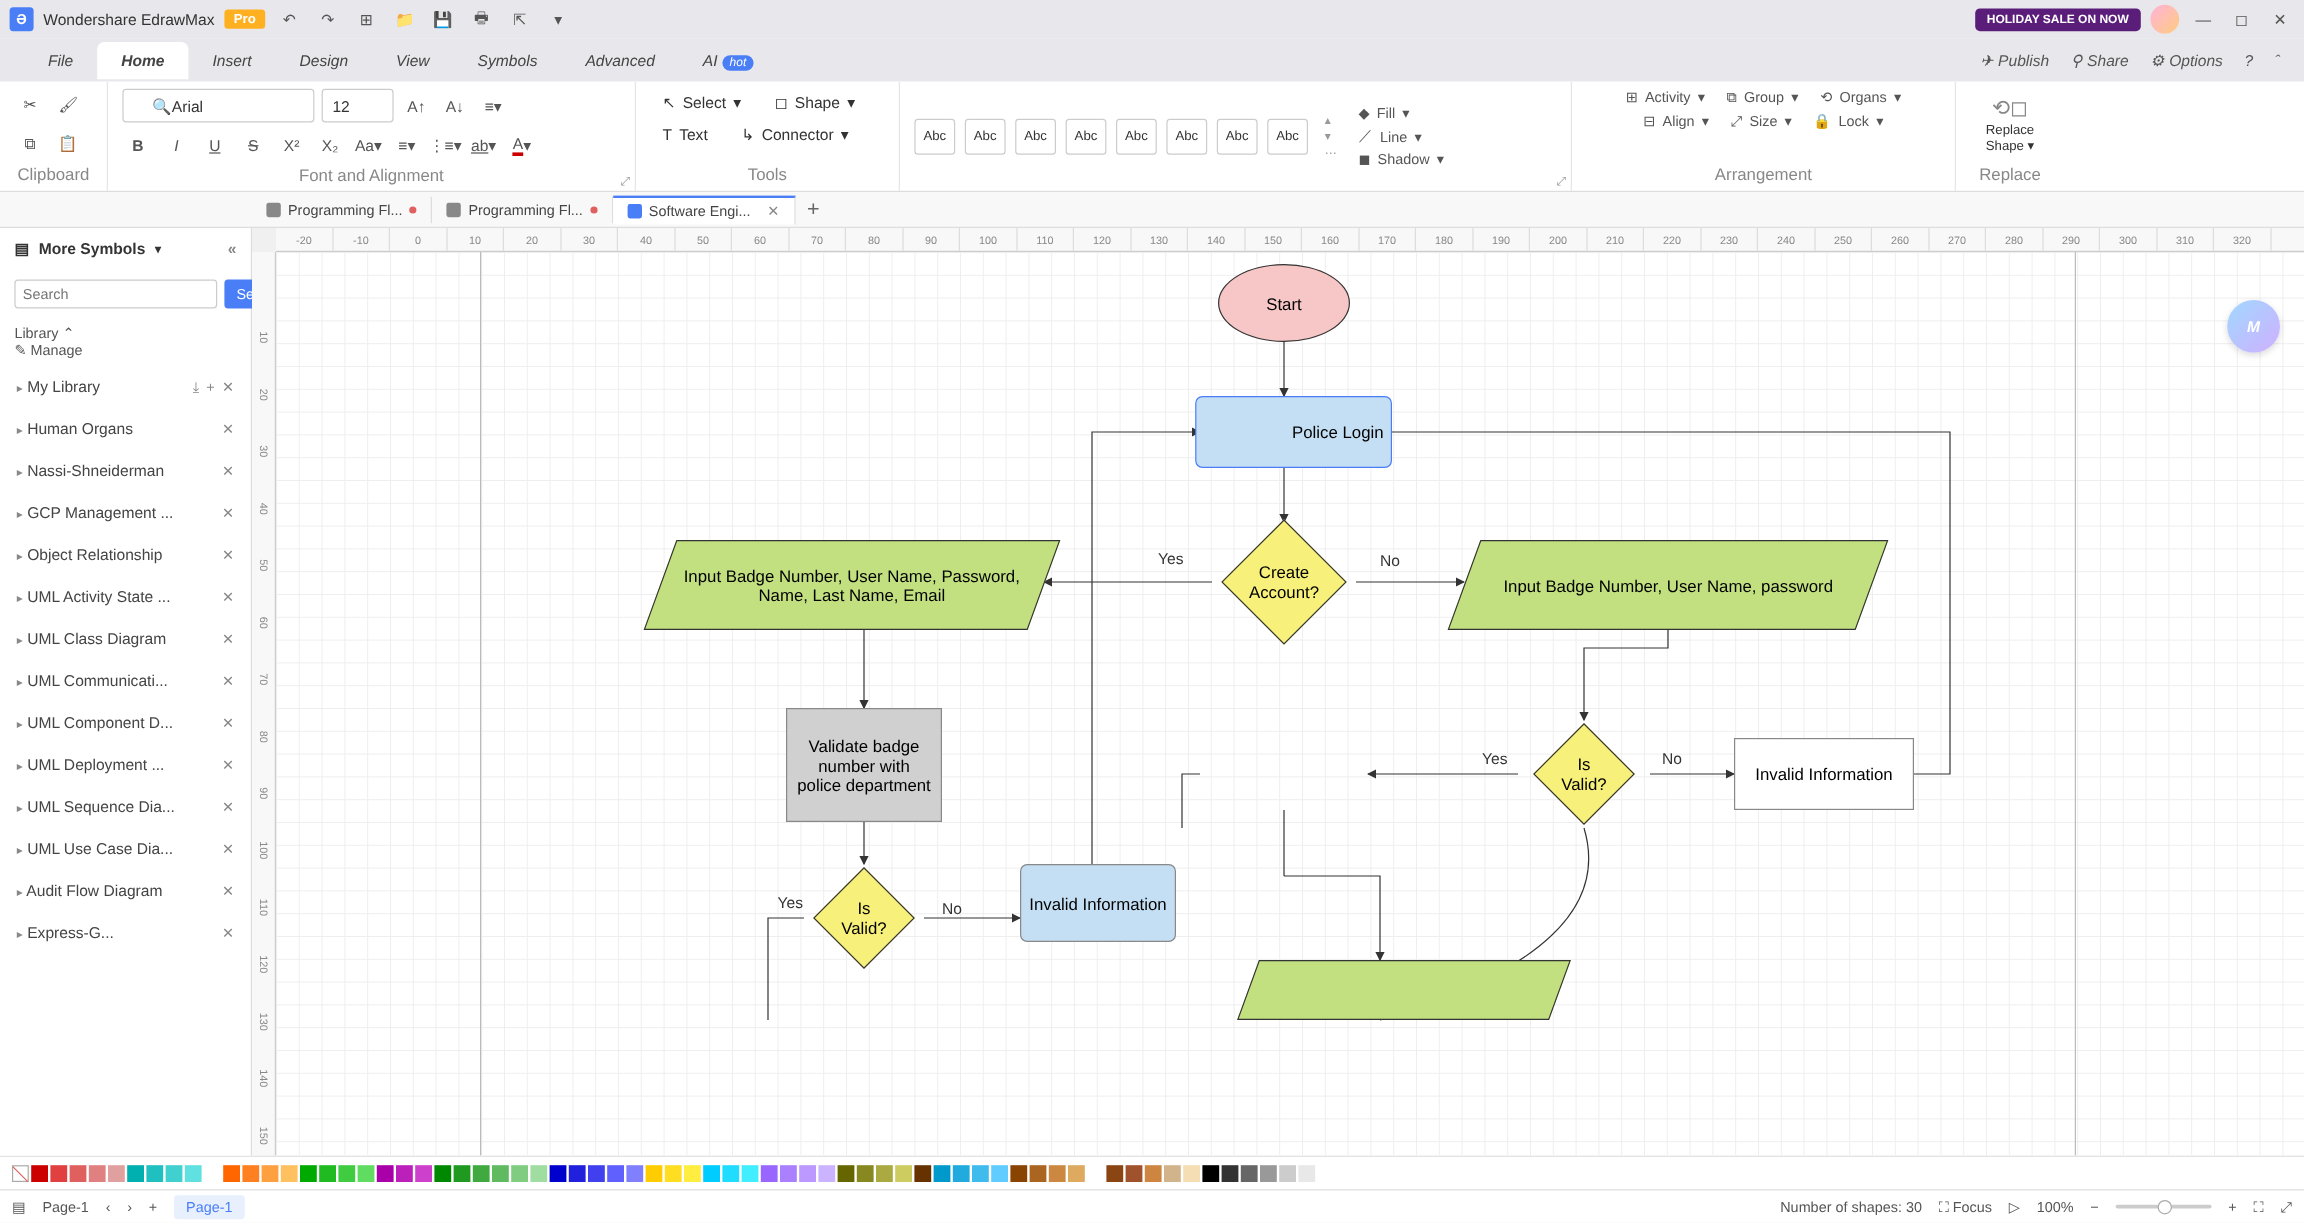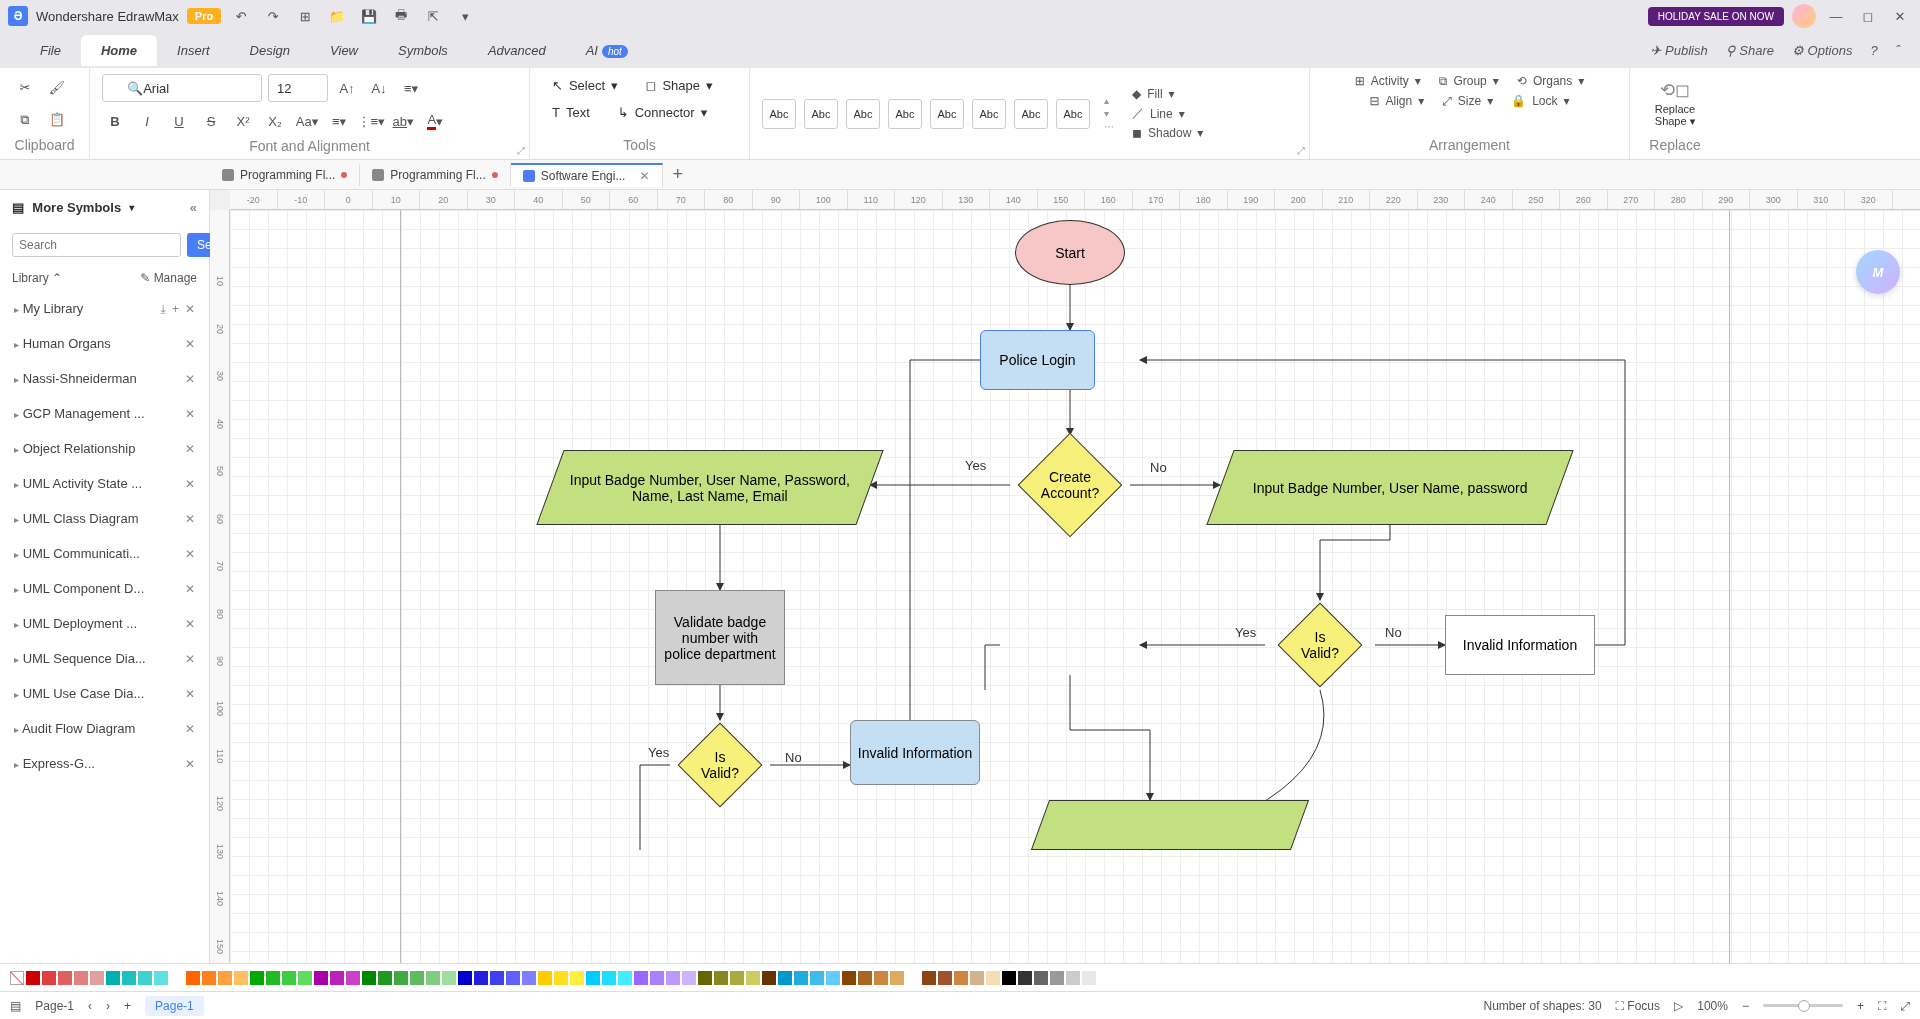--- a/index.html
+++ b/index.html
@@ -4,21 +4,21 @@
 <style>
 * { margin:0; padding:0; box-sizing:border-box; font-family:Arial,sans-serif; }
 body { background:#f5f5f7; overflow:hidden; width:1920px; height:1019px; position:relative; font-size:13px; color:#333; }
 
 
 .titlebar { height:32px; background:#e8e8ec; display:flex; align-items:center; padding:0 8px; gap:8px; }
 .logo { width:20px; height:20px; background:#4a7ef7; border-radius:3px; display:flex; align-items:center; justify-content:center; color:#fff; font-weight:bold; font-size:12px; }
 .pro-badge { background:#ffb020; color:#fff; padding:2px 8px; border-radius:3px; font-size:11px; font-weight:bold; }
 .titlebar-btn { width:24px; height:24px; display:flex; align-items:center; justify-content:center; color:#555; cursor:pointer; }
 .titlebar-spacer { flex:1; }
-.holiday { background:#5b1d7a; color:#fff; padding:4px 10px; border-radius:4px; font-size:10px; font-weight:normal; }
+.holiday { background:#5b1d7a; color:#fff; padding:4px 10px; border-radius:4px; font-size:10px; font-weight:bold; }
 .avatar { width:24px; height:24px; border-radius:50%; background:linear-gradient(135deg,#ffb3d9,#ffcc80); }
 
 
 .menubar { height:36px; background:#e8e8ec; display:flex; align-items:center; padding:0 20px; gap:0;font-style:italic; }
 .menuitem { padding:8px 20px; cursor:pointer; color:#444; }
 .menuitem.active { background:#fff; border-radius:6px 6px 0 0; font-weight:bold; }
 .ai-badge { background:#4a7ef7; color:#fff; padding:1px 6px; border-radius:8px; font-size:10px; margin-left:4px; }
 .menubar-right { margin-left:auto; display:flex; gap:18px; align-items:center; color:#555; }
 .menubar-right span { cursor:pointer; display:flex; align-items:center; gap:4px; }
 
@@ -47,21 +47,21 @@
 
 
 .main { display:flex; height:calc(1019px - 32px - 36px - 92px - 30px - 28px - 28px); }
 
 
 .sidebar { width:210px; background:#fff; border-right:1px solid #ddd; display:flex; flex-direction:column; }
 .sidebar-header { padding:10px 12px; font-weight:bold; display:flex; align-items:center; gap:8px; }
 .sidebar-search { padding:8px 12px; display:flex; gap:6px; }
 .sidebar-search input { flex:1; border:1px solid #ccc; border-radius:3px; padding:4px 6px; font-size:12px; }
 .sidebar-search button { background:#4a7ef7; color:#fff; border:none; border-radius:3px; padding:4px 10px; font-size:12px; cursor:pointer; }
-.sidebar-toolbar { padding:6px 12px; display:flex; justify-content:space-between; font-size:12px; color:#555; }
+.sidebar-toolbar { padding:6px 12px; display:flex; font-size:12px; color:#555;flex-direction:column; }
 .sidebar-list { flex:1; overflow-y:auto; }
 .sidebar-item { padding:10px 14px; display:flex; align-items:center; justify-content:space-between; font-size:13px; color:#444; cursor:pointer; }
 .sidebar-item .arrow { color:#888; font-size:10px; }
 .sidebar-item .actions { display:flex; gap:6px; color:#888; font-size:12px; }
 
 
 .canvas-wrap { flex:1; position:relative; background:#f0f0f0; overflow:hidden; }
 .ruler-h { position:absolute; top:0; left:20px; right:0; height:20px; background:#f8f8f8; border-bottom:1px solid #ccc; display:flex; font-size:9px; color:#888; }
 .ruler-h div { width:47.5px; text-align:center; border-right:1px solid #ddd; line-height:20px; }
 .ruler-v { position:absolute; top:20px; left:0; bottom:0; width:20px; background:#f8f8f8; border-right:1px solid #ccc; }
@@ -473,21 +473,21 @@
 
         <line x1="840" y1="465" x2="840" y2="520"></line>
         <path d="M 840 520 L 920 520 L 920 590" marker-end="url(#arr)"></path>
 
         <path d="M 1090 480 Q 1120 580 920 640"></path>
       </svg>
 
       <div class="shape terminator" style="left:785px;top:10px;width:110px;height:65px;">
           <span>Start</span>
         </div>
-      <div class="shape process" style="left:750px;top:120px;width:115px;height:60px;">
+      <div class="shape process" style="left:766px;top:120px;width:164px;height:60px;justify-content:flex-end;">
           <span>Police Login</span>
         </div>
       <div class="shape decision" style="left:803px;top:238px;width:74px;height:74px;">
           <span>Create Account?</span>
         </div>
       <div class="conn-label" style="left:735px;top:248px;">Yes</div>
       <div class="conn-label" style="left:920px;top:250px;">No</div>
       <div class="shape io" style="left:320px;top:240px;width:320px;height:75px;">
           <span>Input Badge Number, User Name, Password, Name, Last Name, Email</span>
         </div>

